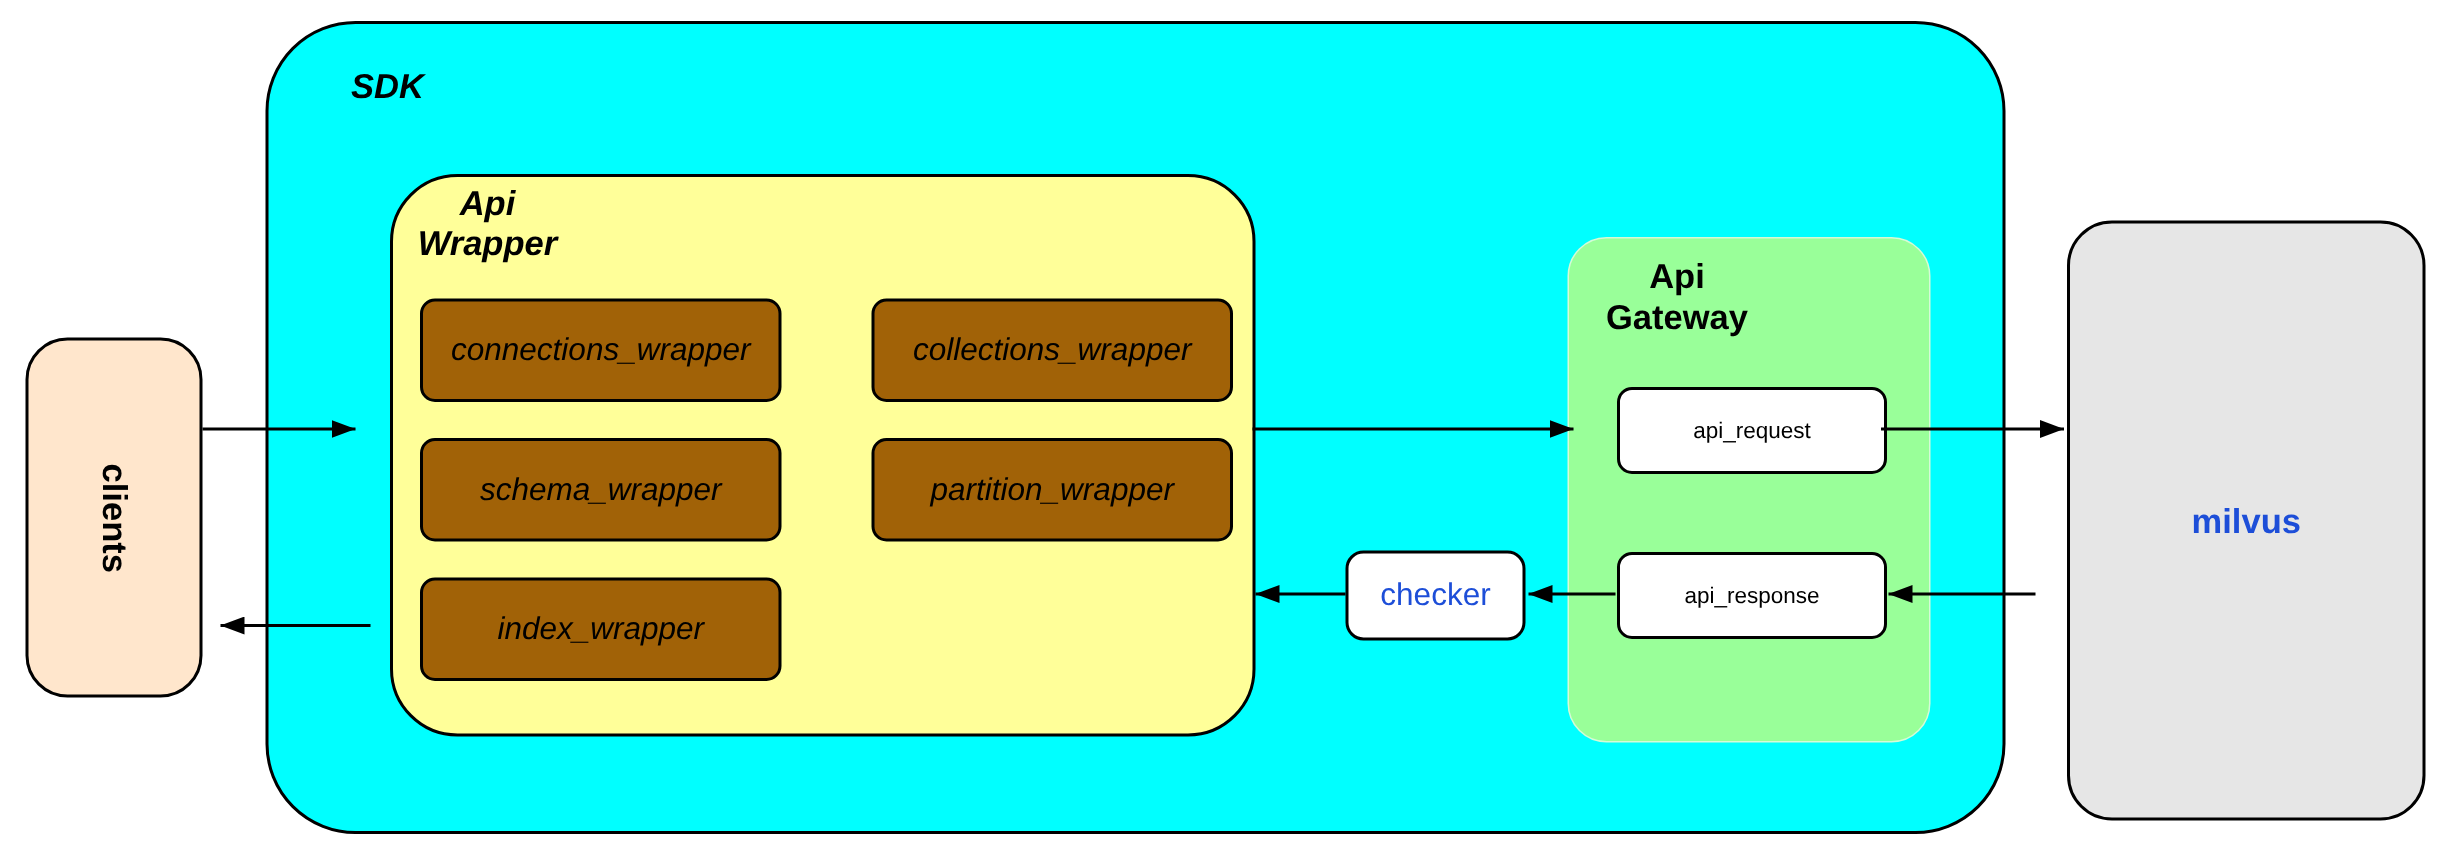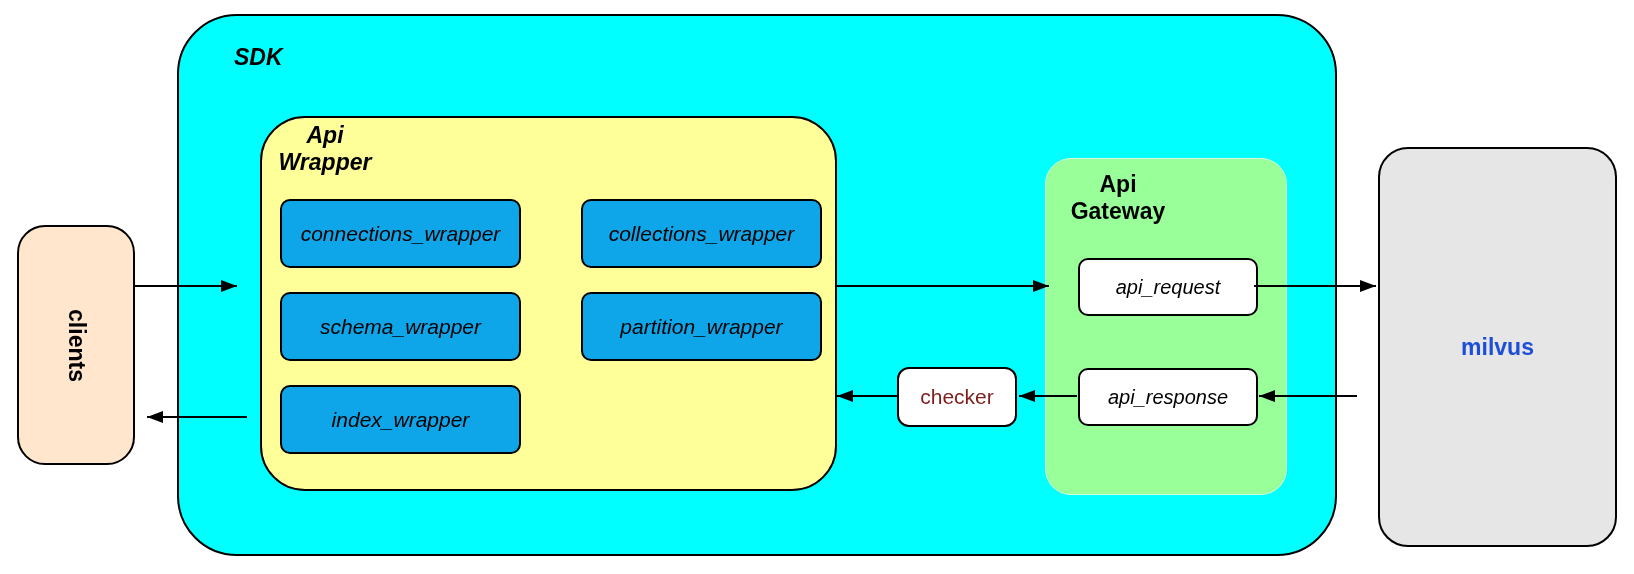--- a/index.html
+++ b/index.html
@@ -34,45 +34,45 @@
   }
 
   .module-grid{
     position:absolute;left:18px;top:81px;
     display:grid;
     grid-template-columns:241px 241px;
     column-gap:60px;row-gap:24px;
   }
   .module{
     width:241px;height:69px;
-    background:#0ea5e9;border:2px solid #000;border-radius:10px;
+    background:#a16207;border:2px solid #000;border-radius:10px;
     display:flex;align-items:center;justify-content:center;
     font-size:21px;color:#000;white-space:nowrap;
   }
 
   .checker{
     left:897px;top:367px;width:120px;height:60px;
     background:#ffffff;border-radius:12px;
     display:flex;align-items:center;justify-content:center;
-    font-size:21px;color:#7f1d1d;
+    font-size:21px;color:#1d4ed8;
   }
 
   .api-gateway{
     position:absolute;left:1045px;top:158px;width:242px;height:337px;
     background:#99ff99;border:1px solid #d6fbd6;border-radius:26px;
   }
   .api-gateway-label{
     position:absolute;left:17px;top:12px;width:110px;
     text-align:center;font-weight:bold;font-size:23px;line-height:27px;color:#000;
   }
   .gw-module{
     position:absolute;left:32px;width:180px;height:58px;
     background:#ffffff;border:2px solid #000;border-radius:10px;
     display:flex;align-items:center;justify-content:center;
-    font-size:20px;color:#000;white-space:nowrap;font-style:italic;
+    font-size:15px;color:#000;white-space:nowrap;
   }
   .gw-request{top:99px;}
   .gw-response{top:209px;}
 
   .clients{
     left:17px;top:225px;width:118px;height:240px;
     background:#ffe6cc;border-radius:28px;
     display:flex;align-items:center;justify-content:center;
   }
   .clients-label{

